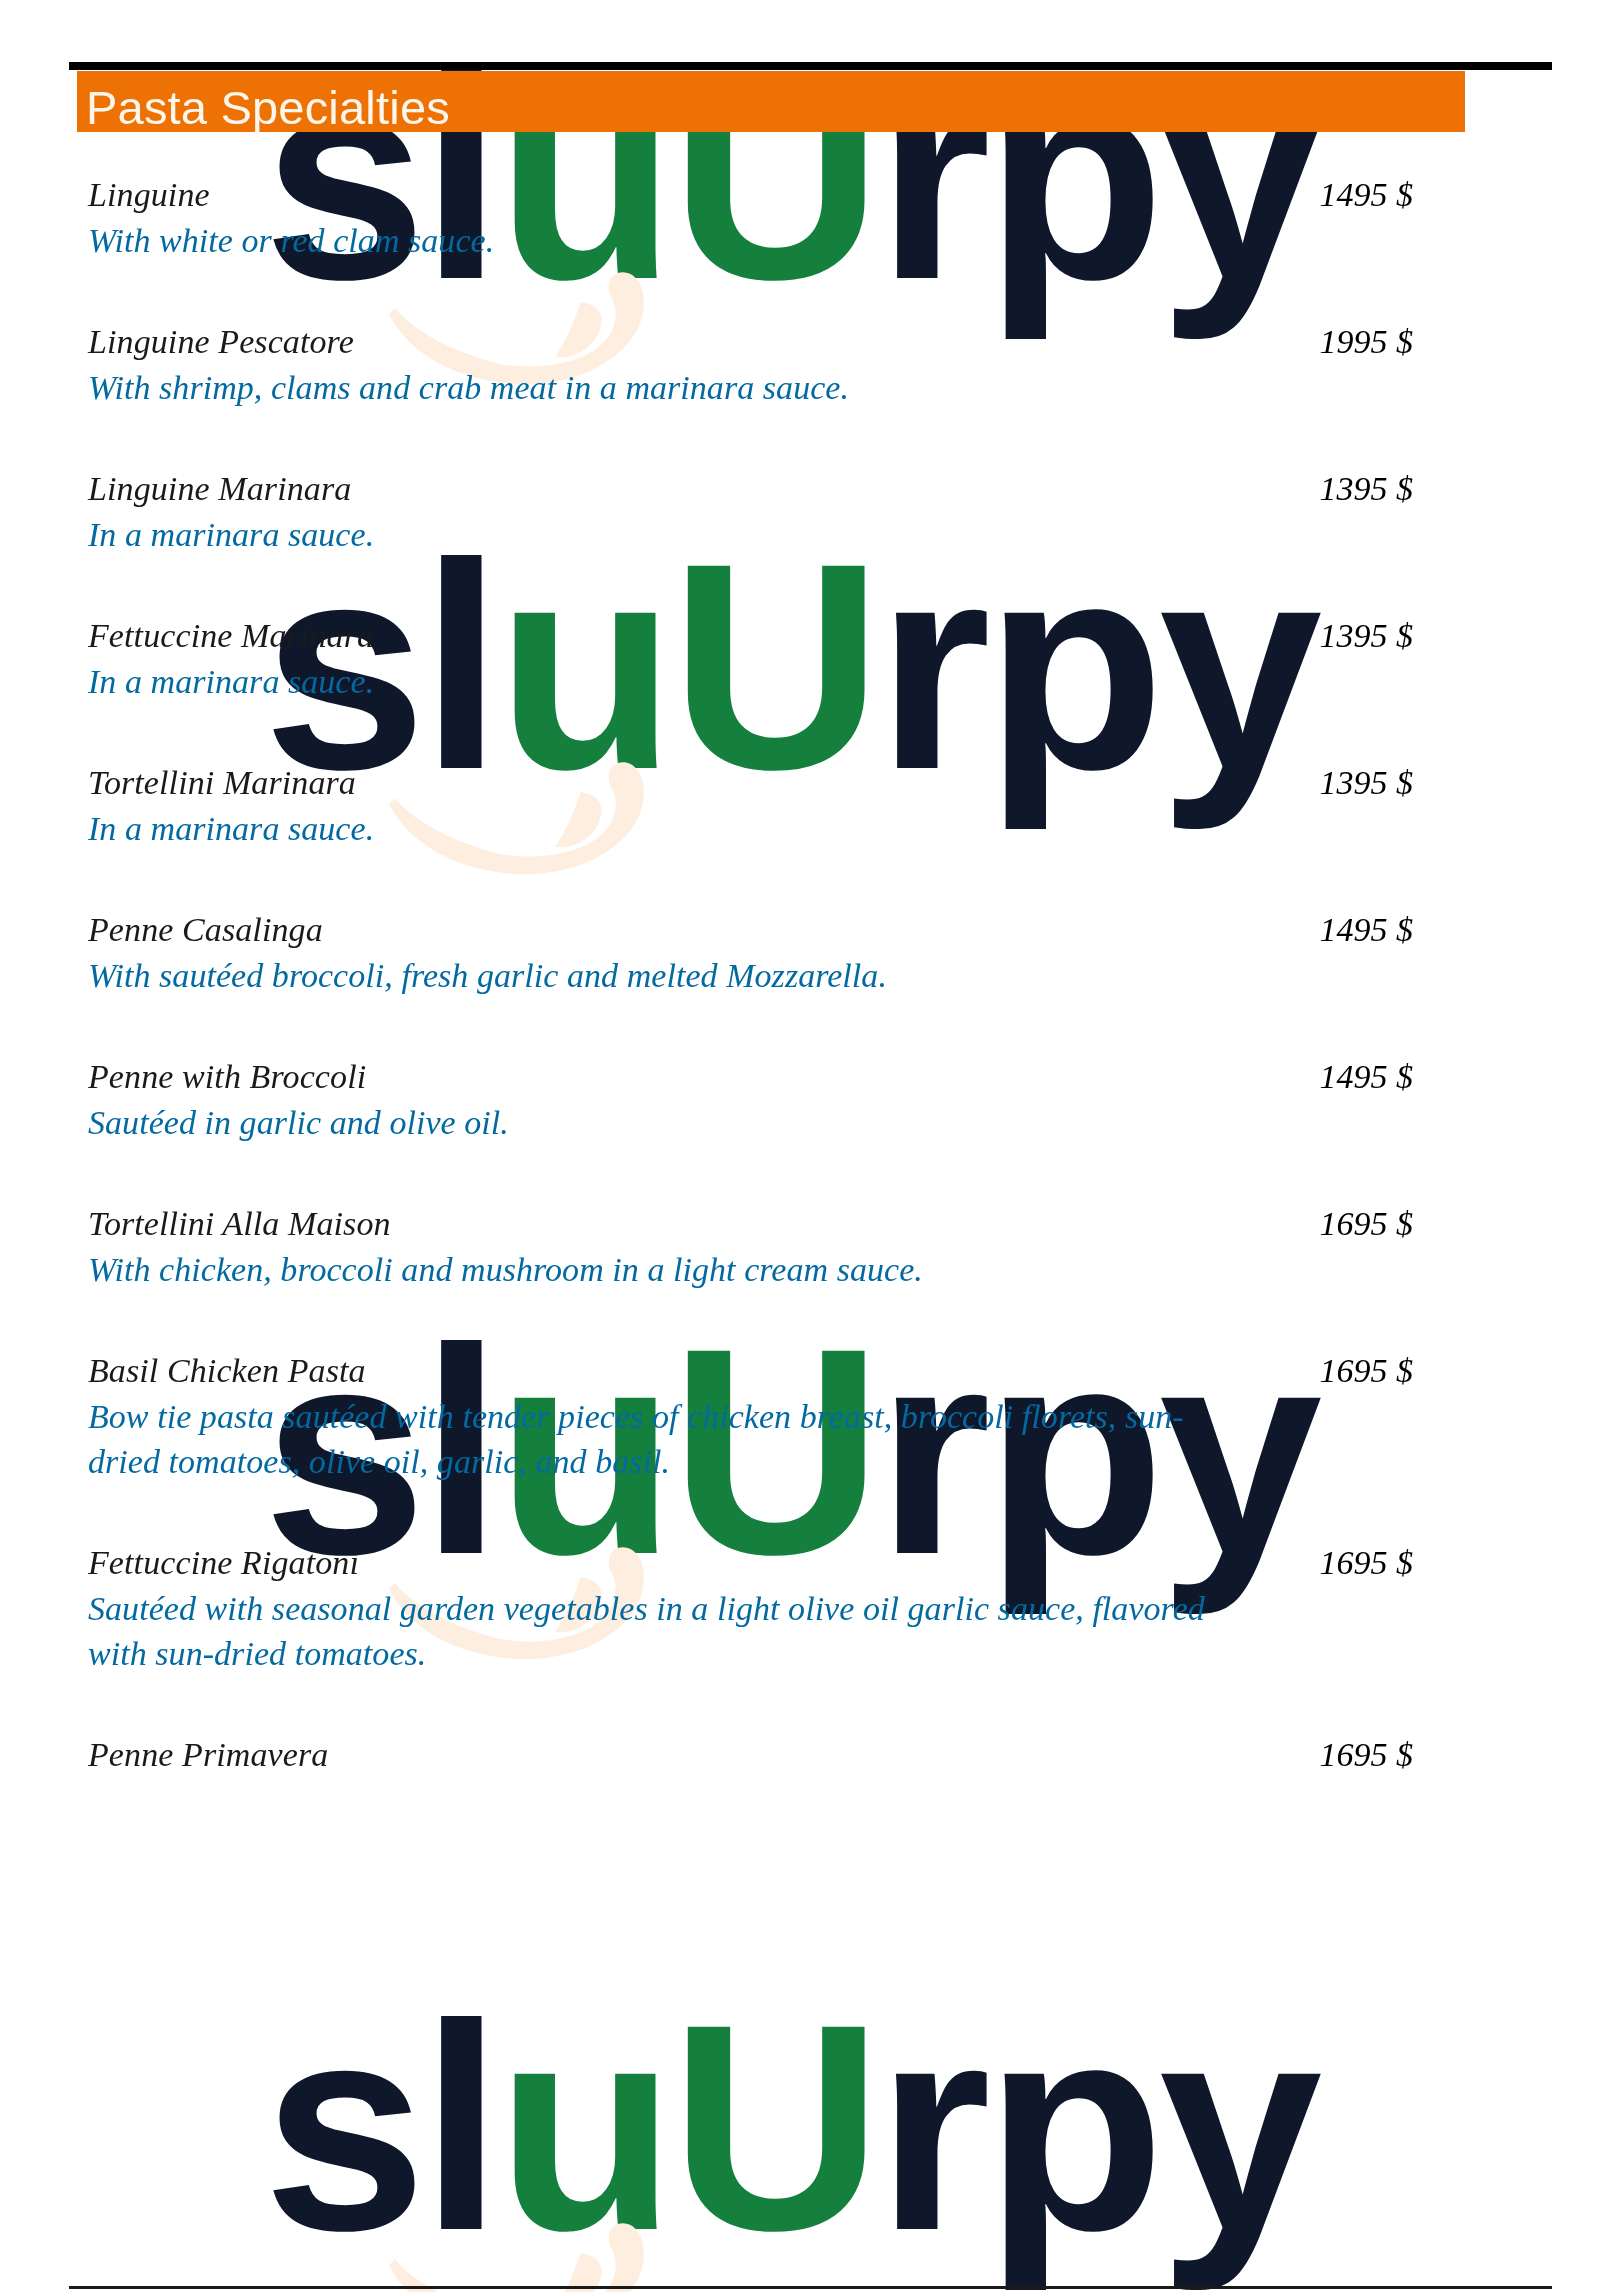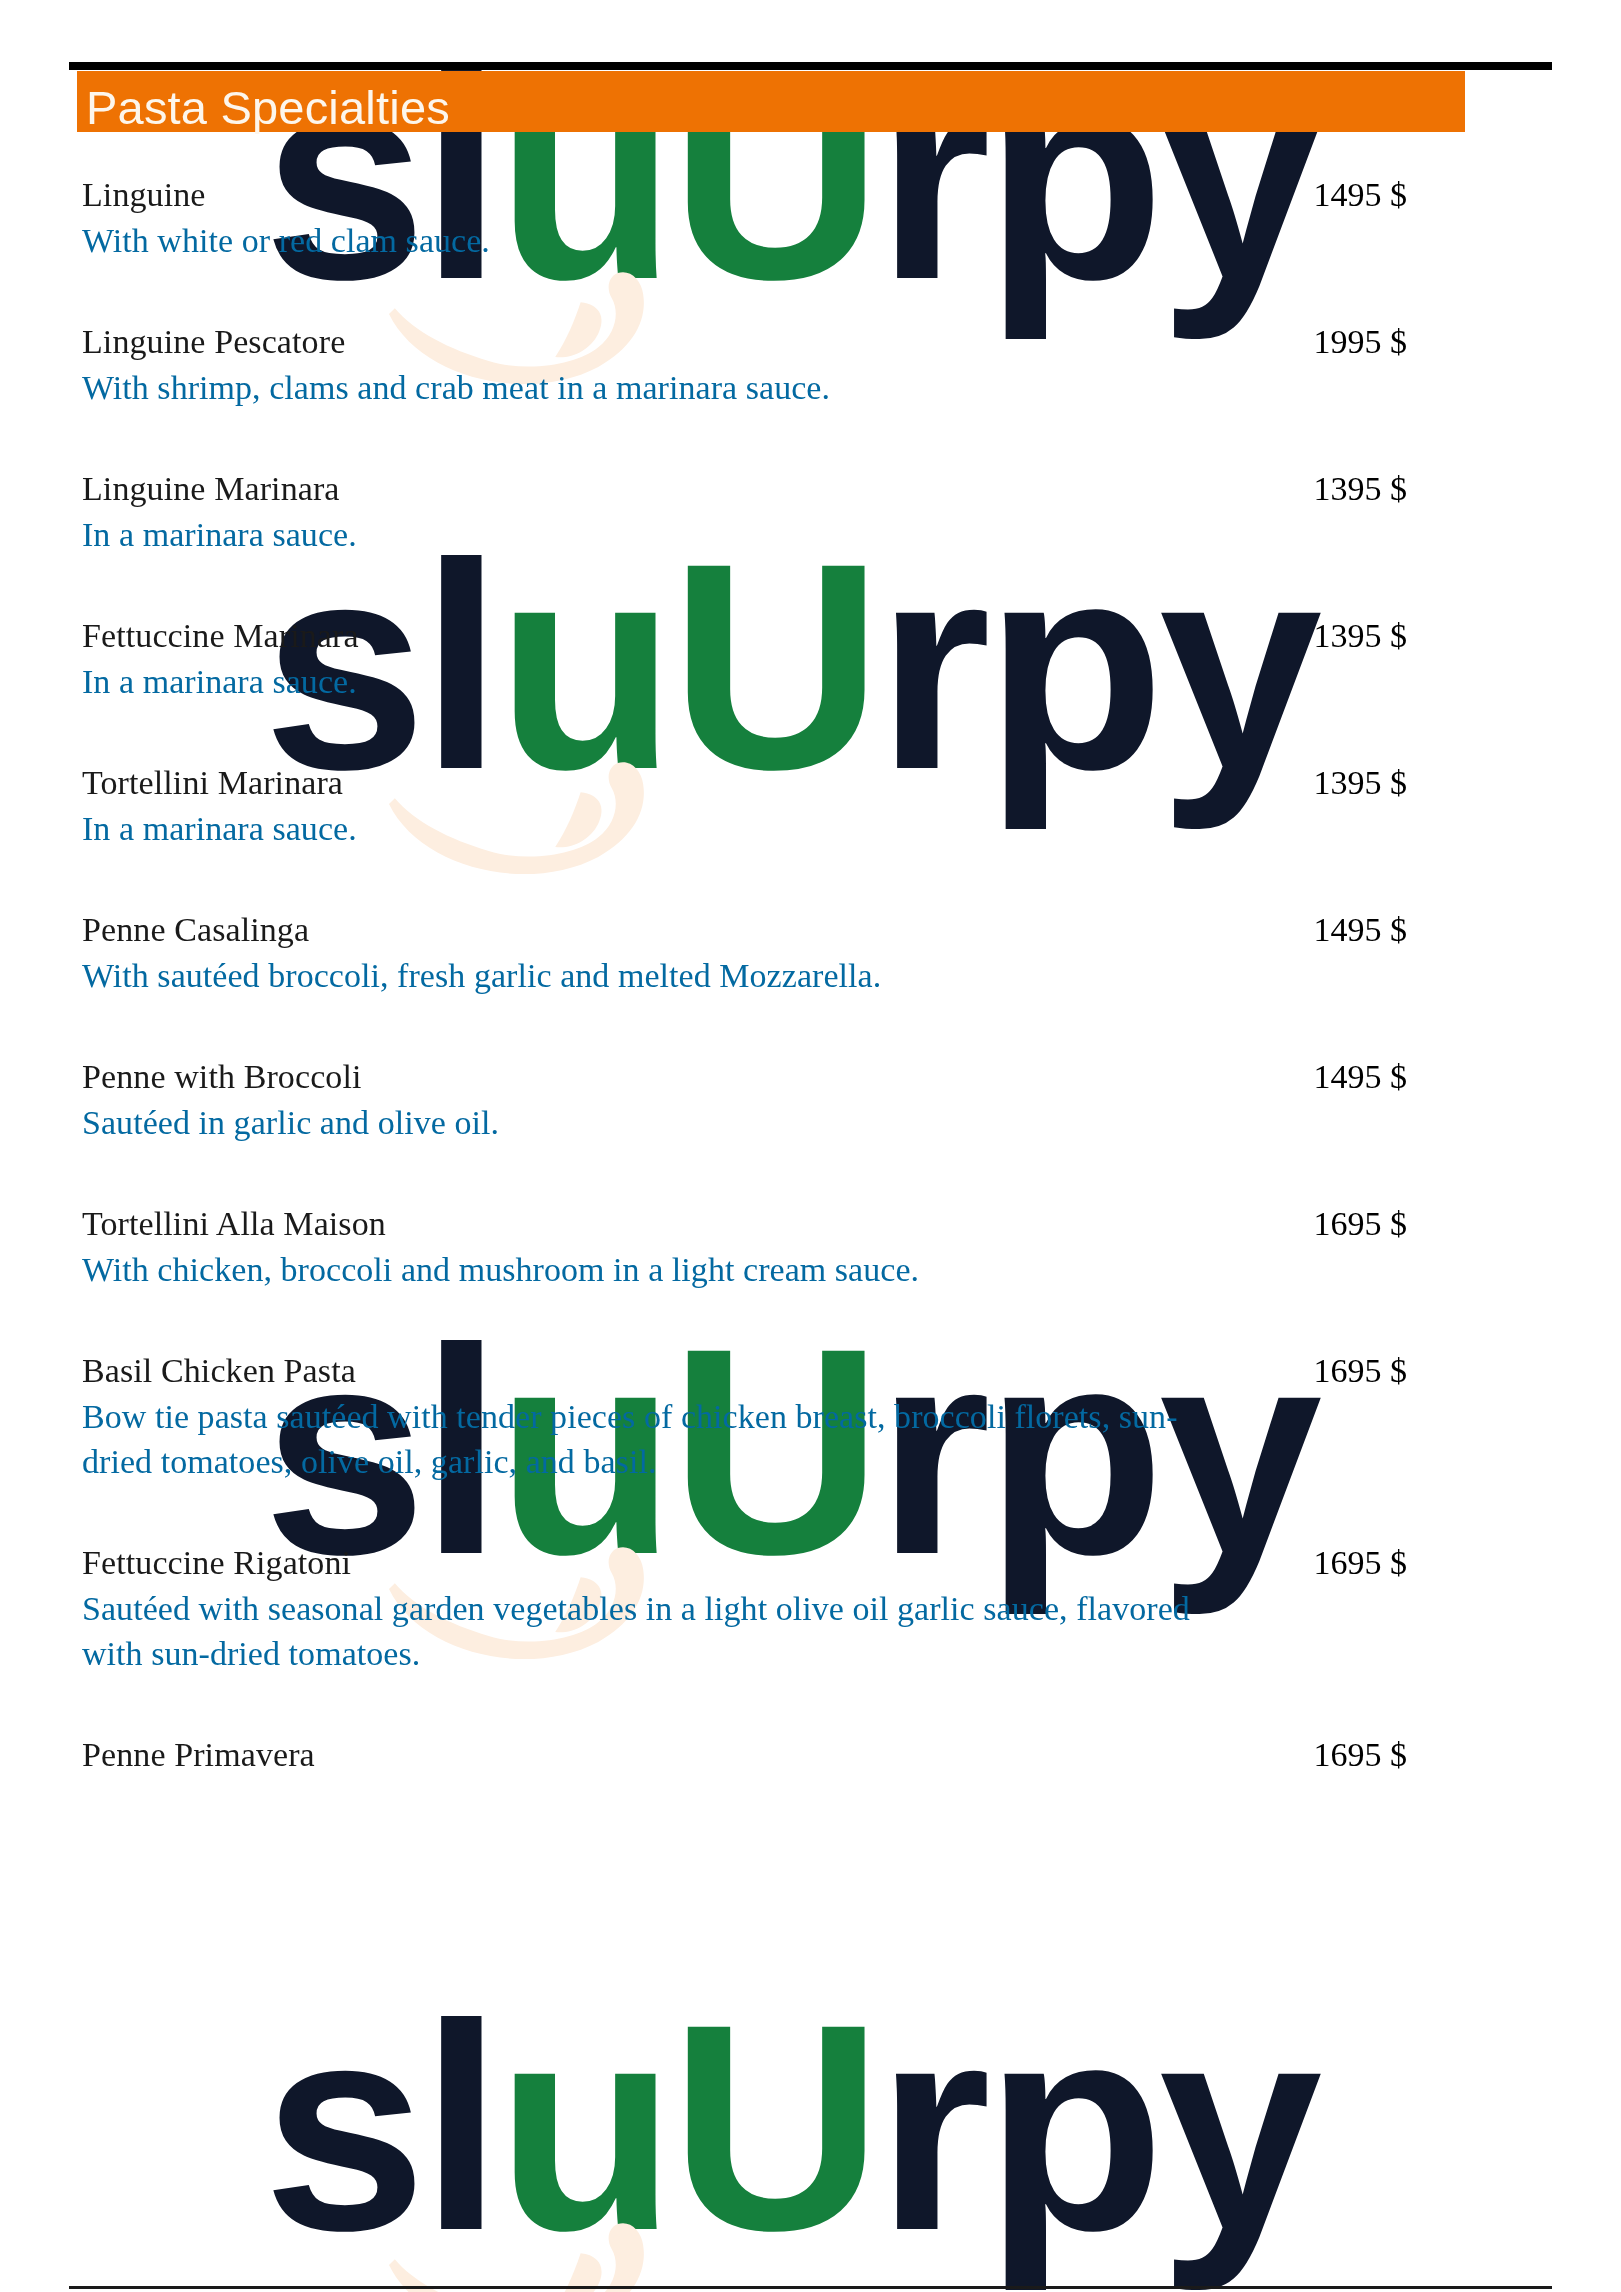--- a/index.html
+++ b/index.html
@@ -109,23 +109,24 @@
     font-size: 47px;
     font-weight: 400;
     color: #fdf6ec;
     letter-spacing: 0.2px;
     line-height: 1;
   }
 
   
   .menu-list {
     position: absolute;
-    left: 82px;
+    left: 88px;
     top: 173px;
     width: 1325px;
+    font-style: italic;
   }
 
   .menu-item {
     position: relative;
     margin-bottom: 57px;
   }
   .menu-item:last-child { margin-bottom: 0; }
 
   .item-head {
     display: flex;

